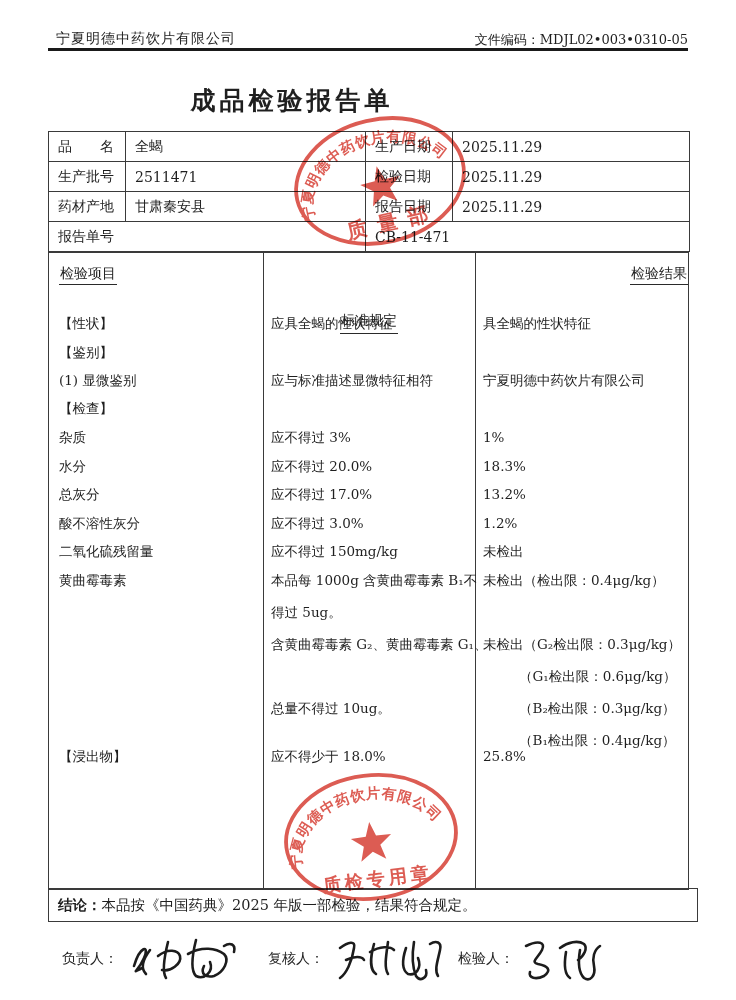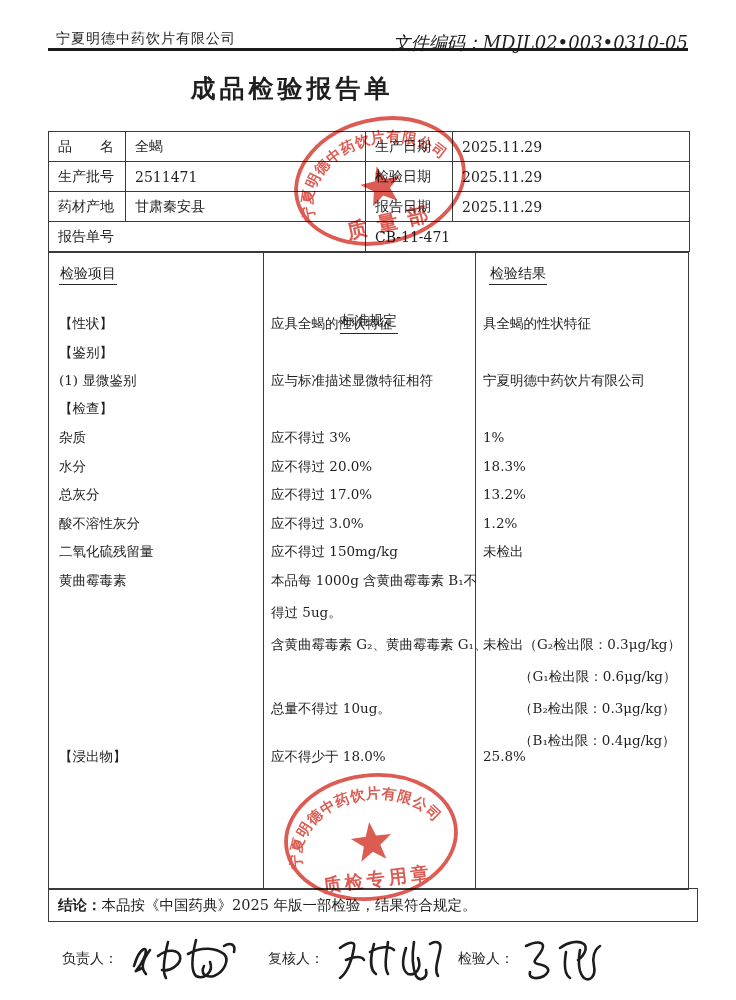--- a/index.html
+++ b/index.html
@@ -2,37 +2,37 @@
 <html><head>
 <meta charset="utf-8">
 <style>
   html,body{margin:0;padding:0;background:#ffffff;}
   .page{
     position:relative;width:736px;height:1000px;background:#ffffff;overflow:hidden;
     font-family:"DejaVu Serif","Liberation Serif",serif;color:#1f1f1f;
   }
   
   .company{position:absolute;left:56px;top:30px;font-size:14px;letter-spacing:1px;}
-  .doccode{position:absolute;right:48px;top:31px;font-size:18px;font-style:italic;}
+  .doccode{position:absolute;right:48px;top:31px;font-size:13px;}
   .hrule{position:absolute;left:48px;top:48px;width:640px;height:2.5px;background:#1a1a1a;}
-  .title{position:absolute;left:0;top:72px;width:584px;text-align:center;
+  .title{position:absolute;left:0;top:84px;width:584px;text-align:center;
          font-size:25px;font-weight:bold;letter-spacing:4px;}
   
   table.info{position:absolute;left:48px;top:131px;width:641px;border-collapse:collapse;table-layout:fixed;}
   table.info td{border:1px solid #3a3a3a;height:29px;font-size:14px;padding:0 0 0 9px;white-space:nowrap;overflow:hidden;}
   
   .maintbl{position:absolute;left:48px;top:252px;width:639px;height:636px;border:1px solid #3a3a3a;}
   .vline{position:absolute;top:0;bottom:0;width:1px;background:#3a3a3a;}
   .line{position:absolute;white-space:nowrap;font-size:13.5px;color:#1f1f1f;}
   .c1{left:10px;}.c2{left:222px;}.c3{left:434px;}.c3i{left:470px;}
   .hdr{font-size:14px;}
   .hdr span{border-bottom:1px solid #2a2a2a;padding:0 1px 3px;}
   .hc2{left:0;width:426px;text-align:center;}
   .hc2 span{display:inline-block;margin-left:214px;margin-top:47px;}
-  .hc3{left:426px;width:213px;text-align:left;padding-left:14px;}
+  .hc3{left:426px;width:213px;text-align:right;}
   
   .conclusion{position:absolute;left:48px;top:888px;width:639px;height:32px;border:1px solid #3a3a3a;
               font-size:14.5px;display:flex;align-items:center;padding-left:9px;box-sizing:content-box;}
   .conclusion .lbl{font-weight:bold;}
   
   .sigrow{position:absolute;left:0;top:928px;width:628px;height:60px;}
   .siglabel{position:absolute;top:22px;font-size:14px;}
   .sigsvg{position:absolute;}
   .sigsvg path{fill:none;stroke:#1c1c1c;stroke-width:2.6;stroke-linecap:round;stroke-linejoin:round;}
   
@@ -122,20 +122,21 @@
 
     <div class="line c1" style="top:290px">二氧化硫残留量</div>
     <div class="line c2" style="top:290px">应不得过 150mg/kg</div>
     <div class="line c3" style="top:290px">未检出</div>
 
     <div class="line c1" style="top:319px">黄曲霉毒素</div>
     <div class="line c2" style="top:319px">本品每 1000g 含黄曲霉毒素 B₁不</div>
     <div class="line c2" style="top:351px">得过 5ug。</div>
     <div class="line c2" style="top:383px">含黄曲霉毒素 G₂、黄曲霉毒素 G₁、</div>
     <div class="line c2" style="top:447px">总量不得过 10ug。</div>
+    <div class="line c3" style="top:319px">未检出（检出限：0.4μg/kg）</div>
     <div class="line c3" style="top:383px">未检出（G₂检出限：0.3μg/kg）</div>
     <div class="line c3i" style="top:415px">（G₁检出限：0.6μg/kg）</div>
     <div class="line c3i" style="top:447px">（B₂检出限：0.3μg/kg）</div>
     <div class="line c3i" style="top:479px">（B₁检出限：0.4μg/kg）</div>
 
     <div class="line c1" style="top:495px">【浸出物】</div>
     <div class="line c2" style="top:495px">应不得少于 18.0%</div>
     <div class="line c3" style="top:495px">25.8%</div>
   </div>
 

